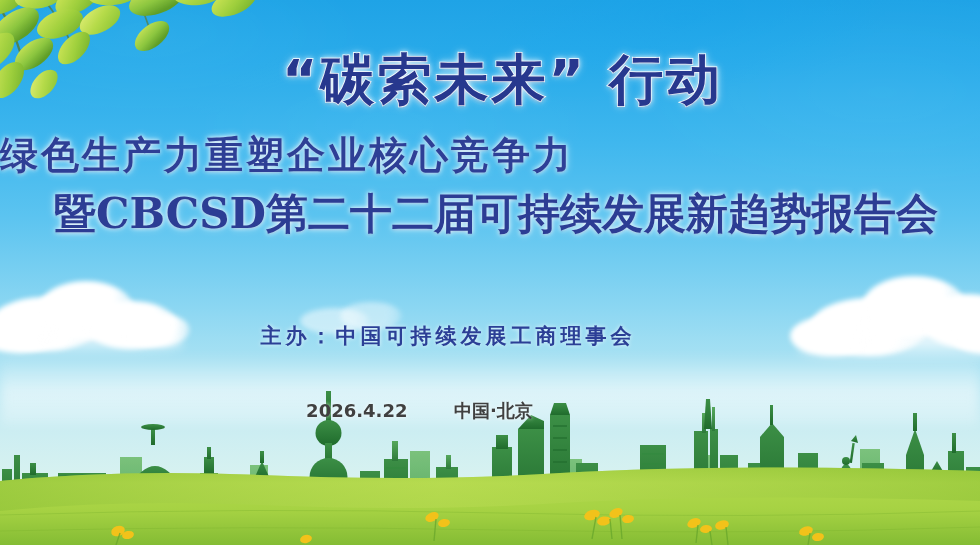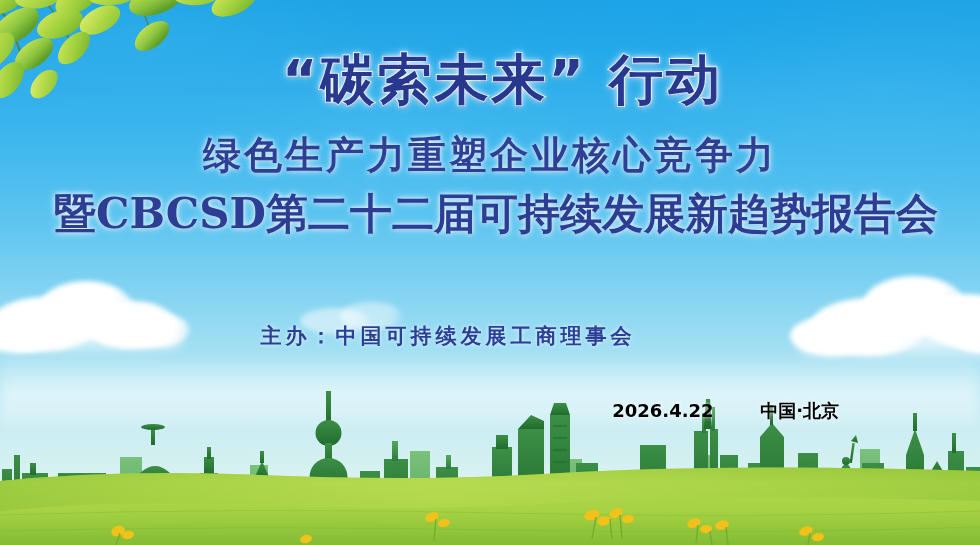--- a/index.html
+++ b/index.html
@@ -94,21 +94,20 @@
     paint-order:stroke fill;
     text-shadow:
       0 0 5px rgba(255,255,255,.95),
       0 0 10px rgba(255,255,255,.65),
       0 2px 3px rgba(20,40,110,.25);
     white-space:nowrap;
     padding-left:25px;
   }
   .title-sub1 {
     position:absolute; left:0; top:130px; width:980px;
-    text-align:center;
     font-family:"DejaVu Serif", serif;
     font-size:38px; font-weight:600;
     letter-spacing:3px;
     color:#2e3f96;
     text-shadow:
       0 0 4px rgba(255,255,255,.95),
       0 0 9px rgba(255,255,255,.6),
       0 1px 2px rgba(20,40,110,.25);
     white-space:nowrap;
   }
@@ -132,24 +131,24 @@
     font-family:Liberation Sans, sans-serif;
     font-size:21px; font-weight:bold;
     color:#2b3f96;
     text-shadow:0 0 4px rgba(255,255,255,.8);
     white-space:nowrap;
   }
   #org-host   { top:322px; letter-spacing:4px; }
   #org-organizer { top:362px; letter-spacing:1px; }
   .date-row {
     position:absolute; left:0; top:399px; width:839px;
-    text-align:right;
+    text-align:center;
     font-family:"DejaVu Sans", sans-serif;
     font-size:18px; font-weight:bold;
-    color:#000000;
+    color:#404040;
     text-shadow:0 0 4px rgba(255,255,255,.8);
     white-space:nowrap;
   }
   .date-row .gap { display:inline-block; width:34px; }
   
   #skyline { position:absolute; left:0; bottom:0; width:980px; height:160px; }
   #ground  { position:absolute; left:0; bottom:0; width:980px; height:90px; }
 </style>
 </head>
 <body>

